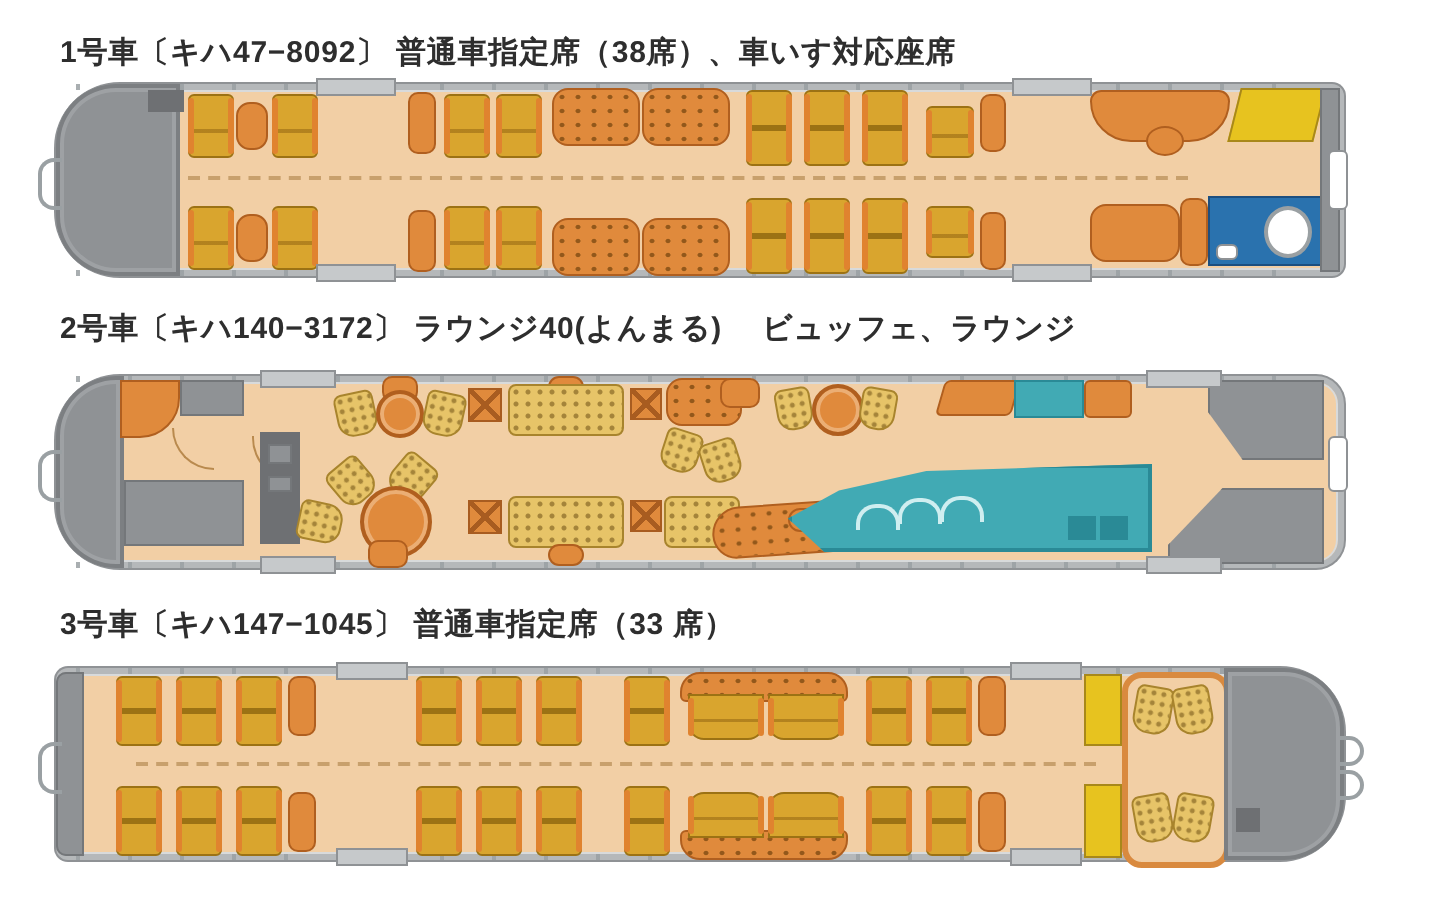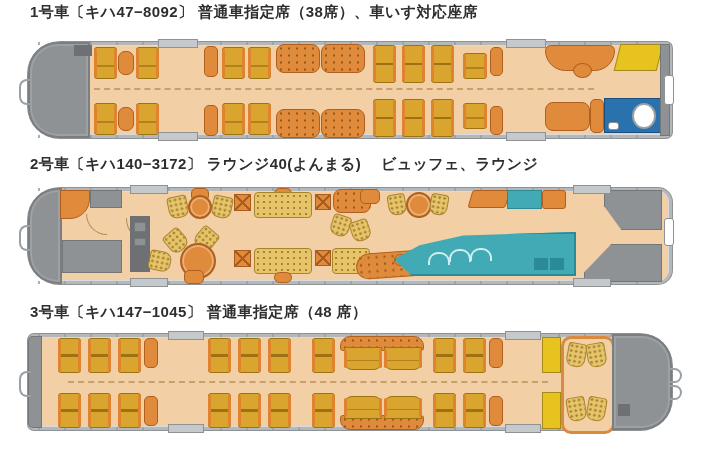--- a/index.html
+++ b/index.html
@@ -48,23 +48,23 @@
   .scallop{position:absolute;border:2px solid #cfeef0;border-bottom:none;border-radius:10px 10px 0 0;}
   .grayblk{position:absolute;background:#8f9295;box-shadow:inset 0 0 0 1px #74777a;}
   .darkblk{position:absolute;background:#6e7073;}
   .ylw{position:absolute;background:#e7c31f;border:1px solid #a8881a;}
   .notch{position:absolute;background:#ffffff;border:1px solid #8f9295;border-radius:3px;z-index:5;}
   .arc{position:absolute;border-left:1.5px solid #b98a4e;border-bottom:1.5px solid #b98a4e;border-radius:0 0 0 22px;}
 </style>
 </head>
 <body>
 
-<div class="h" style="top:3px">1号車〔キハ47−8092〕 普通車指定席（38席）、車いす対応座席</div>
+<div class="h" style="top:17px">1号車〔キハ47−8092〕 普通車指定席（38席）、車いす対応座席</div>
 <div class="h" style="top:155px">2号車〔キハ140−3172〕 ラウンジ40(よんまる)　 ビュッフェ、ラウンジ</div>
-<div class="h" style="top:303px">3号車〔キハ147−1045〕 普通車指定席（48 席）</div>
+<div class="h" style="top:303px">3号車〔キハ147−1045〕 普通車指定席（33 席）</div>
 
 <div class="car" style="top:42px">
   <div class="carbody" style="border-radius:32px 6px 6px 32px"></div>
   <div class="ticks t"></div>
   <div class="ticks b"></div>
   <div class="cab" style="left:0;top:0;width:62px;height:96px;border-radius:30px 0 0 30px"></div>
   <div class="darkblk" style="left:46px;top:3px;width:18px;height:11px"></div>
   <div class="coupler" style="left:-9px;top:37px"></div>
   <div class="aisle" style="left:66px;top:46px;width:500px"></div>
   <div class="door t" style="left:130px;width:38px"></div>

